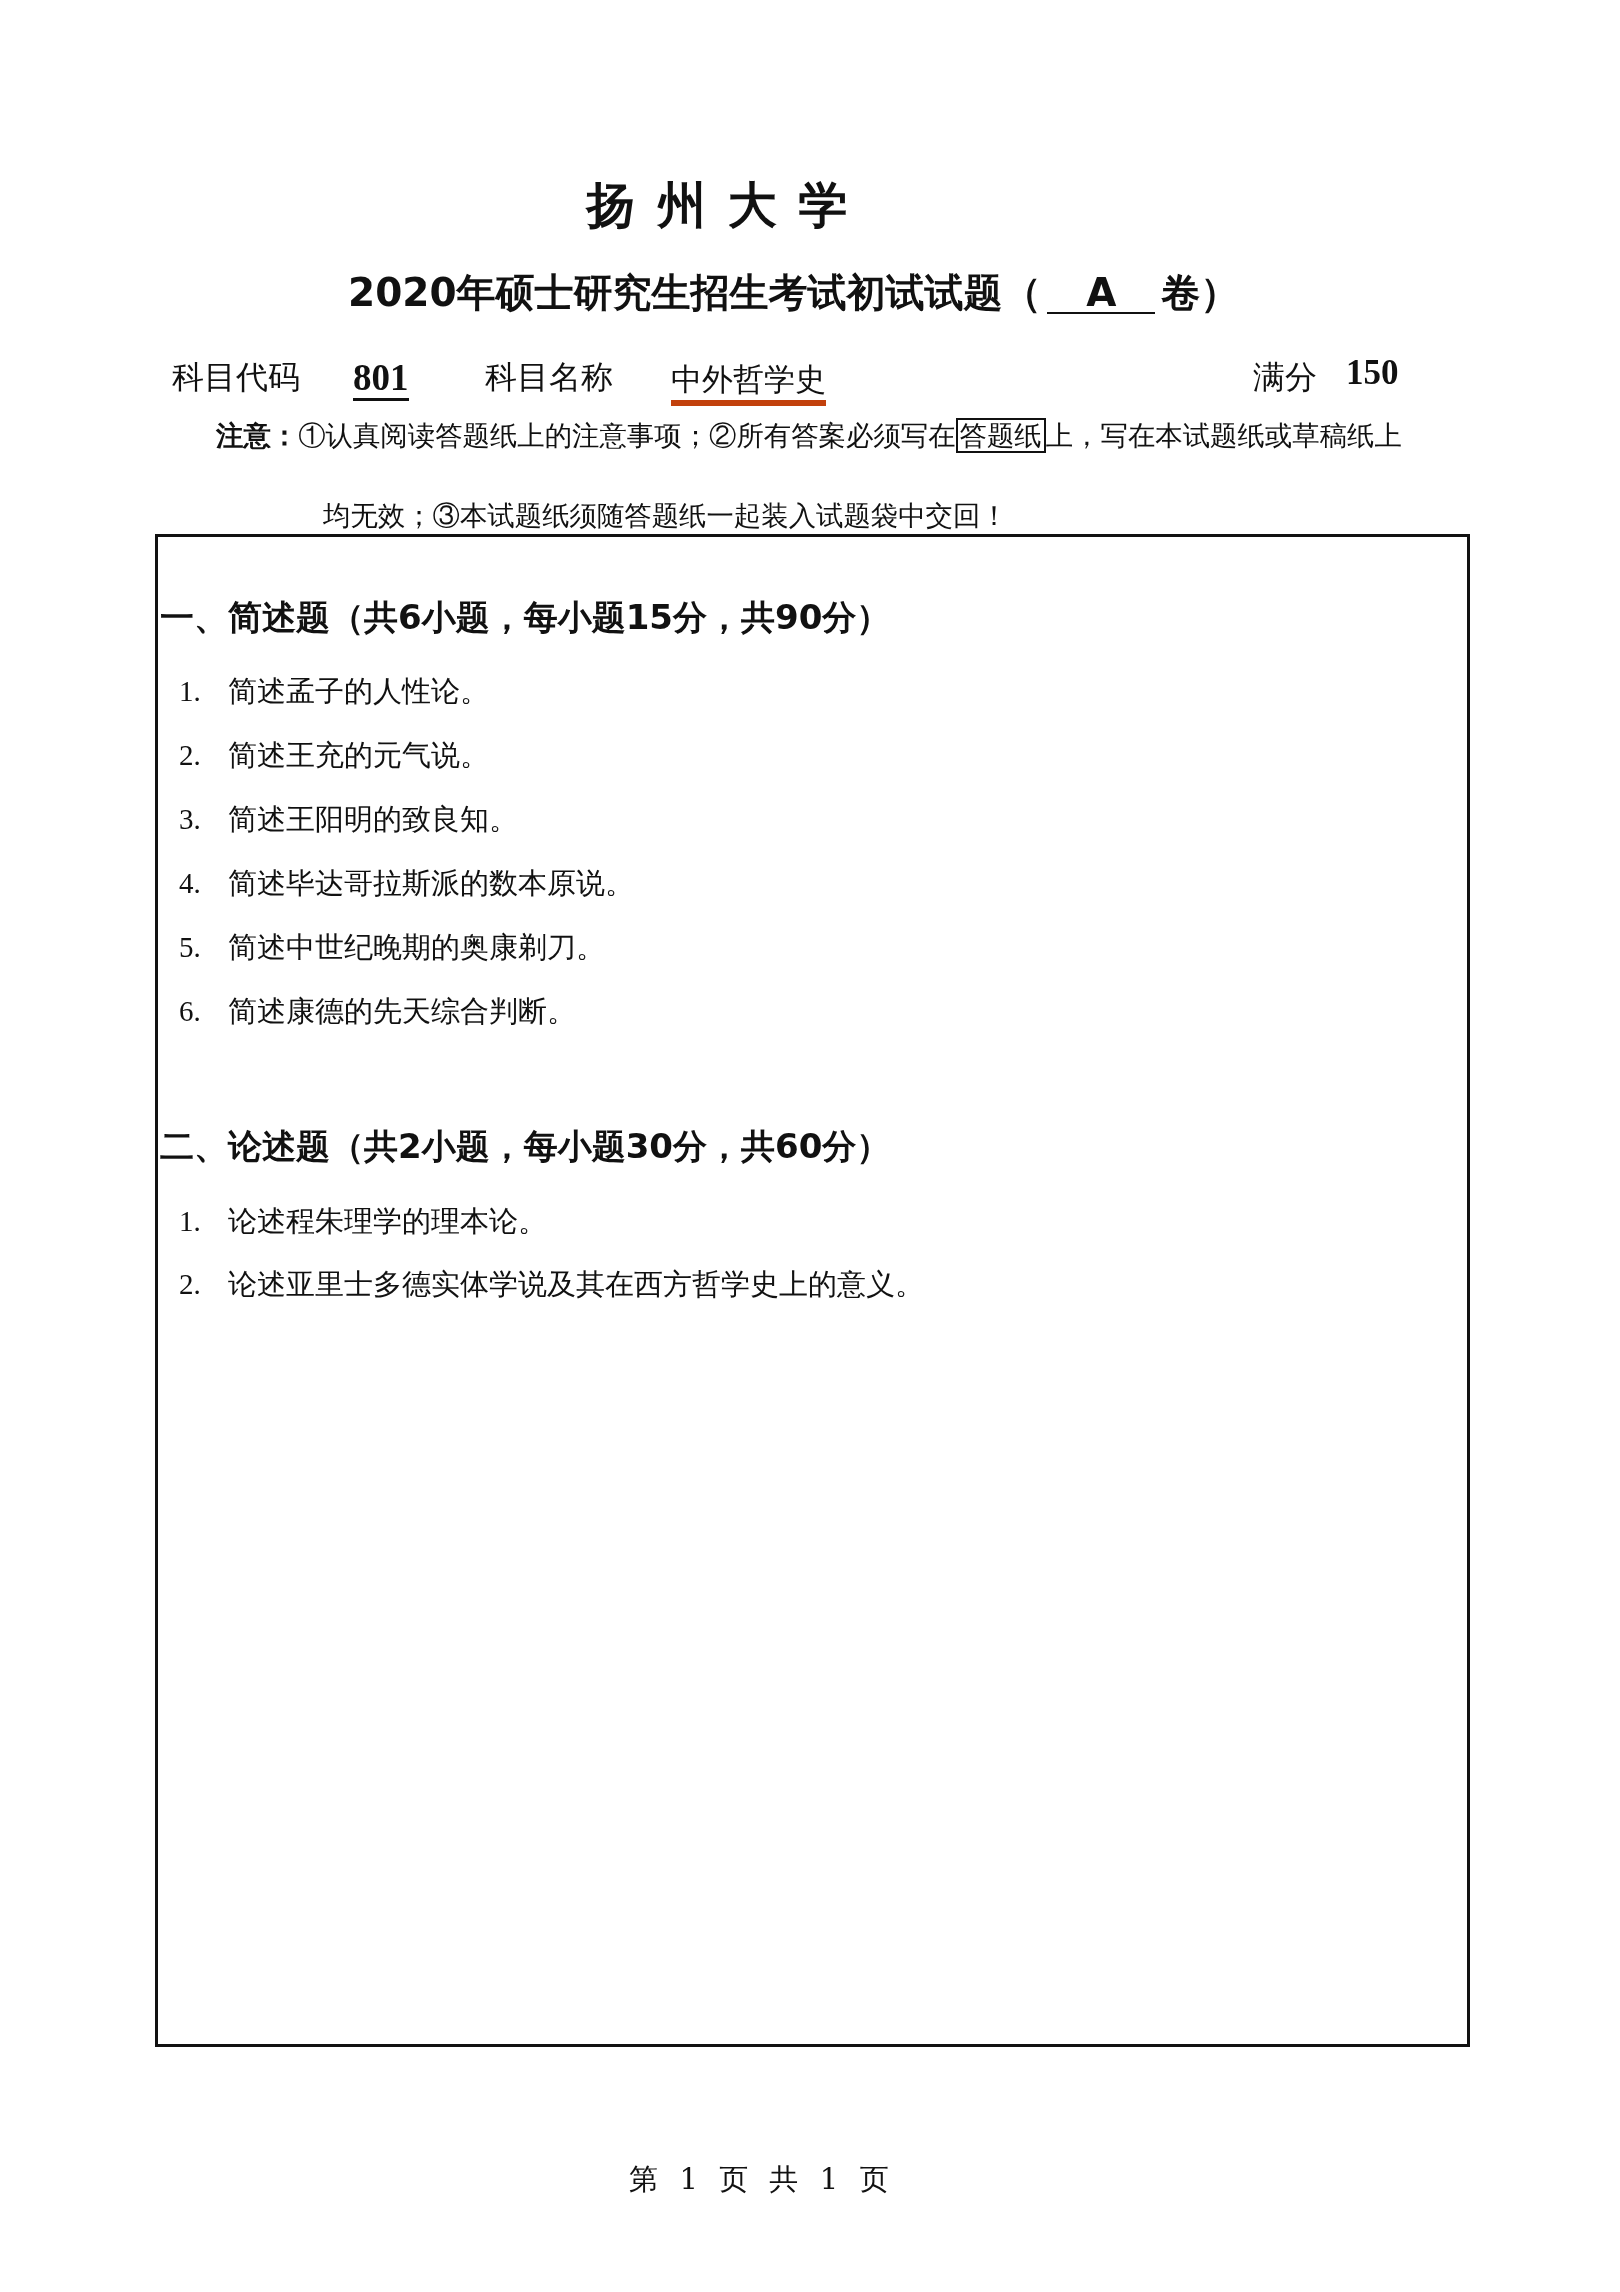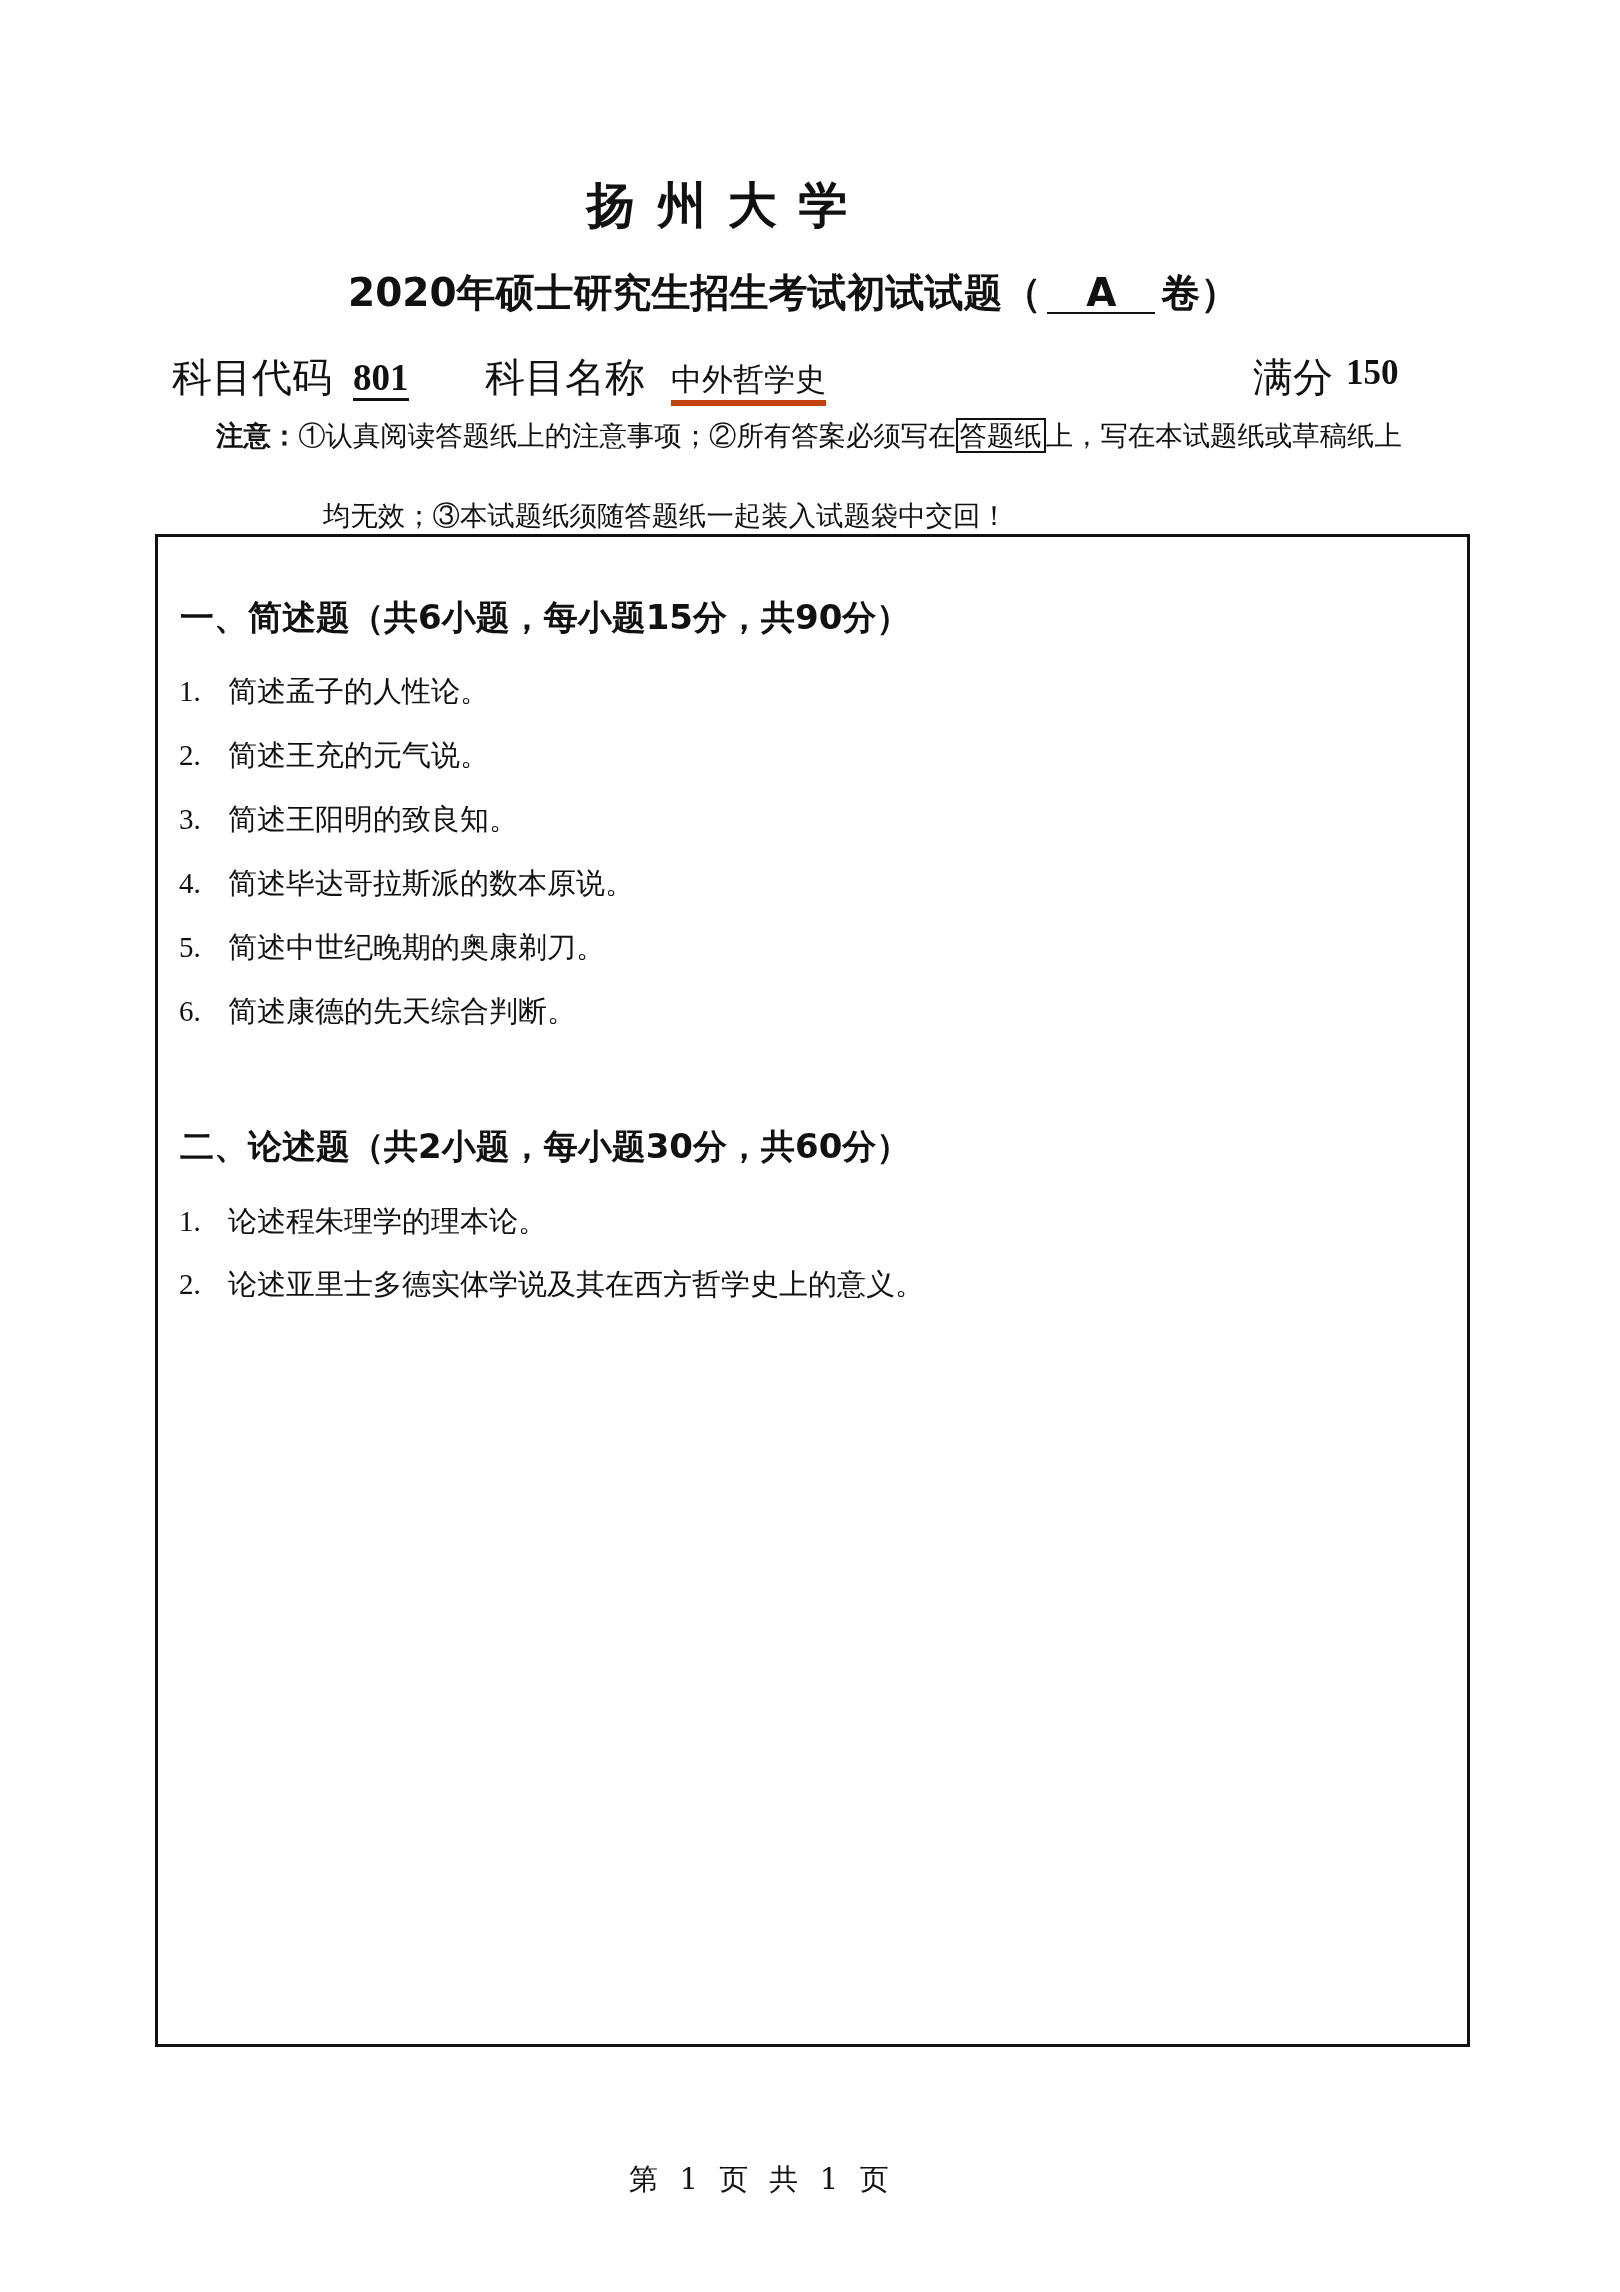--- a/index.html
+++ b/index.html
@@ -1,33 +1,33 @@
 <!DOCTYPE html>
 <html><head>
 <meta charset="utf-8">
 <style>
   html, body { margin: 0; padding: 0; background: #ffffff; }
   body { width: 1620px; height: 2293px; position: relative; overflow: hidden; color: #111; font-family: "DejaVu Serif", "Liberation Serif", serif; }
   .abs { position: absolute; white-space: nowrap; }
   .univ { left: 0; width: 1436px; top: 176px; text-align: center; font-family: "DejaVu Sans", sans-serif; font-weight: bold; font-size: 49px; letter-spacing: 21.6px; line-height: 59px; padding-left: 19.6px; box-sizing: border-box; }
   .subtitle { left: 348px; top: 265px; font-family: "DejaVu Sans", sans-serif; font-weight: bold; font-size: 39px; line-height: 55px; letter-spacing: 0px; }
   .subtitle .paper { display: inline-block; width: 108px; text-align: center; border-bottom: 2.9px solid #111; line-height: 39px; margin: 0 5.9px; }
-  .meta { top: 351px; font-size: 40px; line-height: 53px; }
+  .meta { top: 351px; font-size: 32px; line-height: 53px; }
   .meta-code-label { left: 172px; }
   .meta-code { left: 353px; font-weight: bold; font-family: "Liberation Serif", serif; font-size: 37px; border-bottom: 3.9px solid #111; line-height: 41px; top: 357px; }
   .meta-name-label { left: 485px; }
   .meta-name { left: 671px; font-family: "DejaVu Sans", sans-serif; font-size: 31px; border-bottom: 6px solid #c2410c; line-height: 41px; top: 359px; }
   .meta-score-label { left: 1253px; }
   .meta-score { left: 1346px; font-weight: bold; font-family: "Liberation Serif", serif; font-size: 35px; top: 353px; }
   .notice { left: 216px; top: 418px; font-size: 27.4px; line-height: 35px; }
   .notice b { font-family: "DejaVu Sans", sans-serif; font-weight: bold; }
   .notice .boxed { border: 2px solid #111; padding: 0 2px; }
   .notice2 { left: 323px; top: 498px; font-size: 27.4px; line-height: 35px; }
   .frame { position: absolute; left: 155px; top: 534px; width: 1315px; height: 1513px; border: 3.9px solid #111; box-sizing: border-box; }
-  .sec-head { left: 180px; font-family: "DejaVu Sans", sans-serif; font-weight: bold; font-size: 34px; line-height: 49px; }
+  .sec-head { left: 160px; font-family: "DejaVu Sans", sans-serif; font-weight: bold; font-size: 34px; line-height: 49px; }
   .q { left: 179px; font-size: 29px; line-height: 43px; font-family: "DejaVu Sans", sans-serif; }
   .q .num { font-family: "Liberation Serif", serif; display: inline-block; width: 49px; }
   .footer { left: 0; width: 1504px; top: 2160px; text-align: center; font-size: 29px; letter-spacing: 5.9px; line-height: 39px; padding-left: 19.6px; box-sizing: border-box; }
   .footer span { margin: 0 7.8px; }
 </style>
 </head>
 <body>
 
 <div class="abs univ">扬州大学</div>
 

